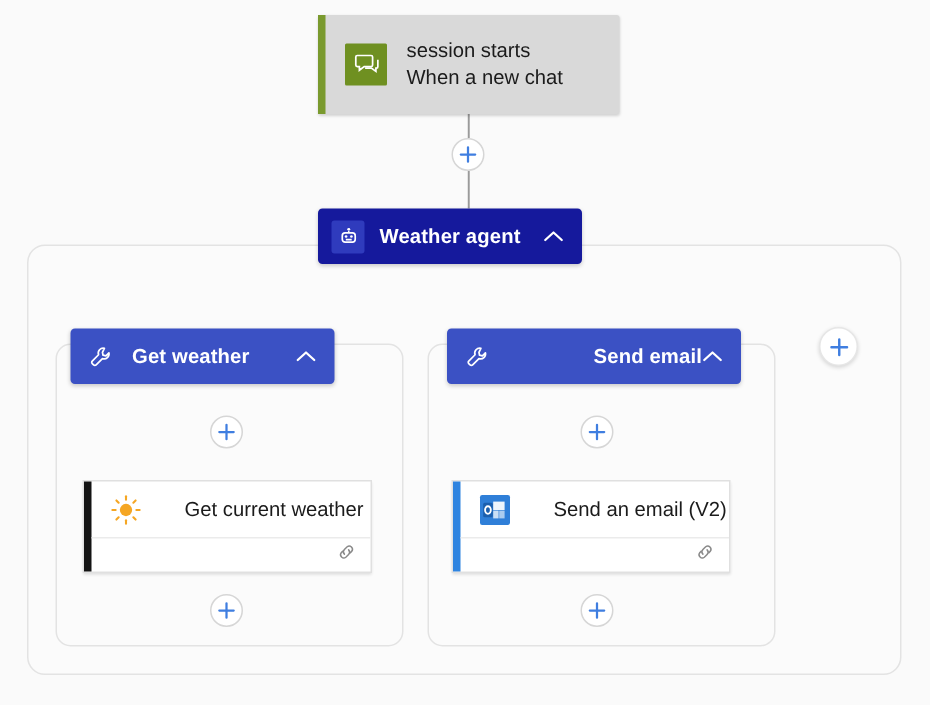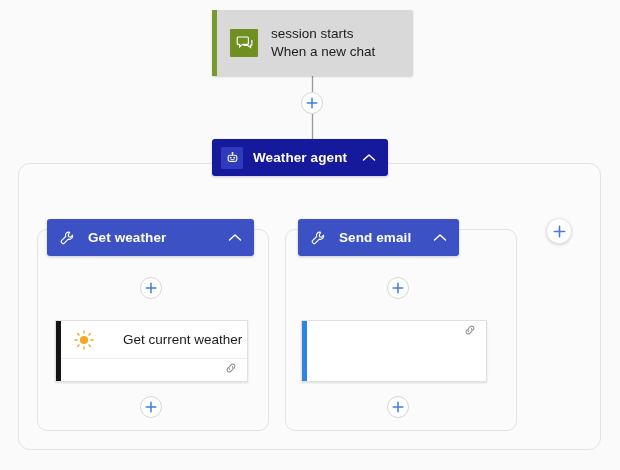--- a/index.html
+++ b/index.html
@@ -110,30 +110,31 @@
     width: 176px;
     height: 37px;
     background: #15199c;
   }
   .node-agent .node-iconbox {
     background: #2f3bbd;
   }
   .node-tool-a {
     left: 47px;
     top: 219px;
-    width: 207px;
+    width: 176px;
     height: 37px;
     background: #3b51c4;
   }
   .node-tool-b {
     left: 298px;
     top: 219px;
-    width: 161px;
+    width: 196px;
     height: 37px;
     background: #3b51c4;
+    text-align: right;
   }
   .node-iconbox {
     width: 22px;
     height: 22px;
     margin-left: 9px;
     flex: 0 0 auto;
     display: flex;
     align-items: center;
     justify-content: center;
     border-radius: 2px;
@@ -363,20 +364,33 @@
             <path d="M9.6,6.4 a2.5,2.5 0 0 1 0,3.5 l-2.1,2.1 a2.5,2.5 0 0 1 -3.5,-3.5 l1,-1" fill="none" stroke="#8a8a8a" stroke-width="1.15" stroke-linecap="round"></path>
           </svg>
         </span>
       </div>
     </div>
   </div>
 
   <div class="action-card action-b">
     <div class="action-accent accent-blue"></div>
     <div class="action-body">
+      <div class="action-top">
+        <div class="action-icon">
+          <svg width="22" height="22" viewBox="0 0 22 22">
+            <rect x="1" y="1" width="20" height="20" rx="1.5" fill="#2f7fd8"></rect>
+            <rect x="9.8" y="5.4" width="7.6" height="5.6" fill="#ffffff" opacity="0.92"></rect>
+            <rect x="9.8" y="11.4" width="3.6" height="5.2" fill="#ffffff" opacity="0.75"></rect>
+            <rect x="13.8" y="11.4" width="3.6" height="5.2" fill="#ffffff" opacity="0.6"></rect>
+            <rect x="3.1" y="6.1" width="6.4" height="9.8" rx="1" fill="#1b5fae"></rect>
+            <ellipse cx="6.3" cy="11" rx="1.9" ry="2.5" fill="none" stroke="#ffffff" stroke-width="1.25"></ellipse>
+          </svg>
+        </div>
+        <span class="action-title">Send an email (V2)</span>
+      </div>
       <div class="action-foot">
         <span>
           <svg width="14" height="14" viewBox="0 0 16 16">
             <path d="M6.4,9.6 a2.5,2.5 0 0 1 0,-3.5 l2.1,-2.1 a2.5,2.5 0 0 1 3.5,3.5 l-1,1" fill="none" stroke="#8a8a8a" stroke-width="1.15" stroke-linecap="round"></path>
             <path d="M9.6,6.4 a2.5,2.5 0 0 1 0,3.5 l-2.1,2.1 a2.5,2.5 0 0 1 -3.5,-3.5 l1,-1" fill="none" stroke="#8a8a8a" stroke-width="1.15" stroke-linecap="round"></path>
           </svg>
         </span>
       </div>
     </div>
   </div>

